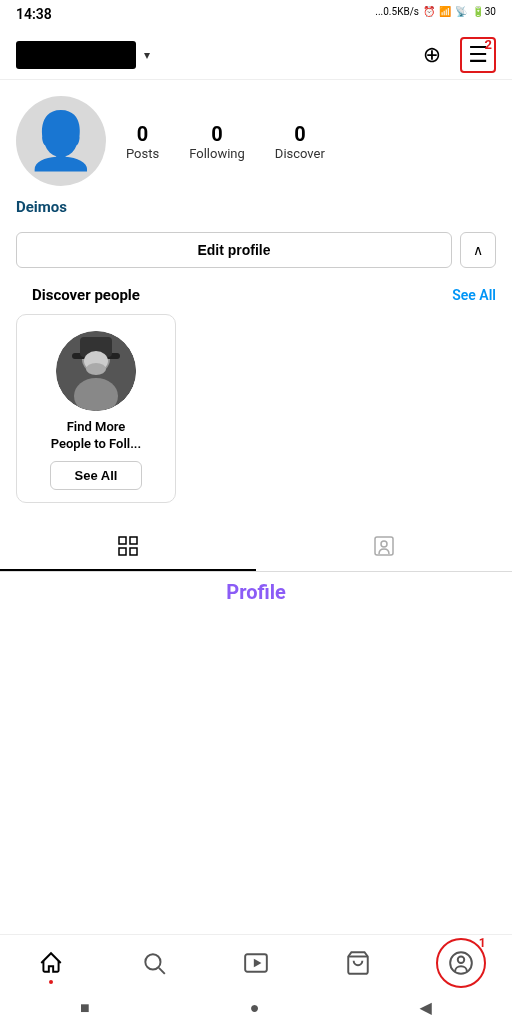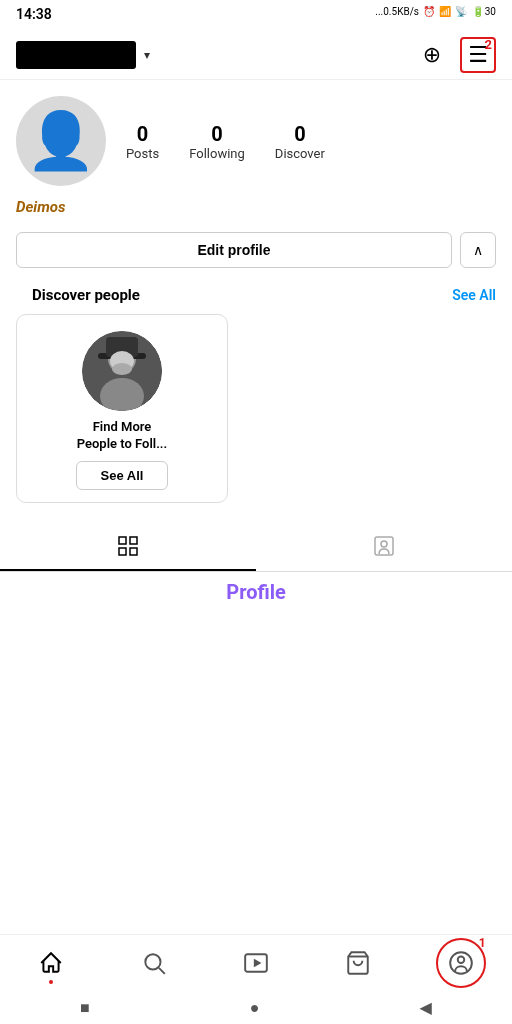--- a/index.html
+++ b/index.html
@@ -110,22 +110,21 @@
     .stat-label {
       font-size: 13px;
       color: #333;
     }
 
     
     .profile-username {
       padding: 4px 16px 12px 16px;
       font-size: 15px;
       font-weight: 700;
-      color: #a16207;
-      font-style: italic;
+      color: #0c4a6e;
     }
 
     
     .edit-profile-row {
       padding: 4px 16px;
       display: flex;
       gap: 8px;
       align-items: center;
     }
     .edit-profile-btn {
@@ -173,21 +172,21 @@
       cursor: pointer;
     }
 
     
     .discover-cards {
       padding: 0 16px;
       display: flex;
       gap: 10px;
     }
     .discover-card {
-      width: 212px;
+      width: 160px;
       border: 1px solid #ddd;
       border-radius: 10px;
       padding: 16px 12px 12px 12px;
       display: flex;
       flex-direction: column;
       align-items: center;
       gap: 8px;
     }
     .card-avatar {
       width: 80px;

